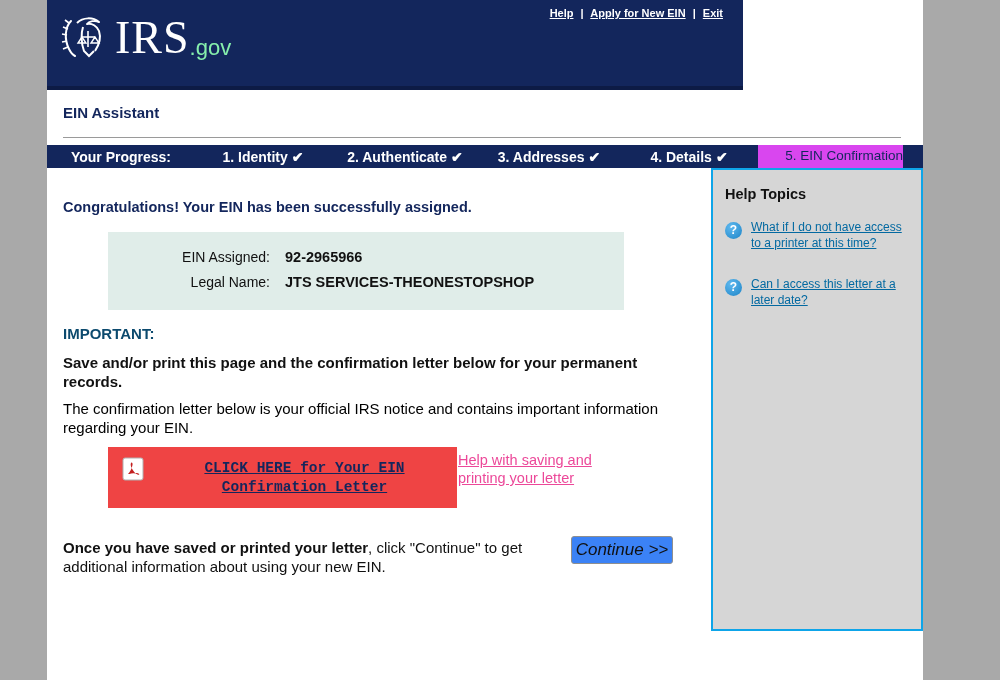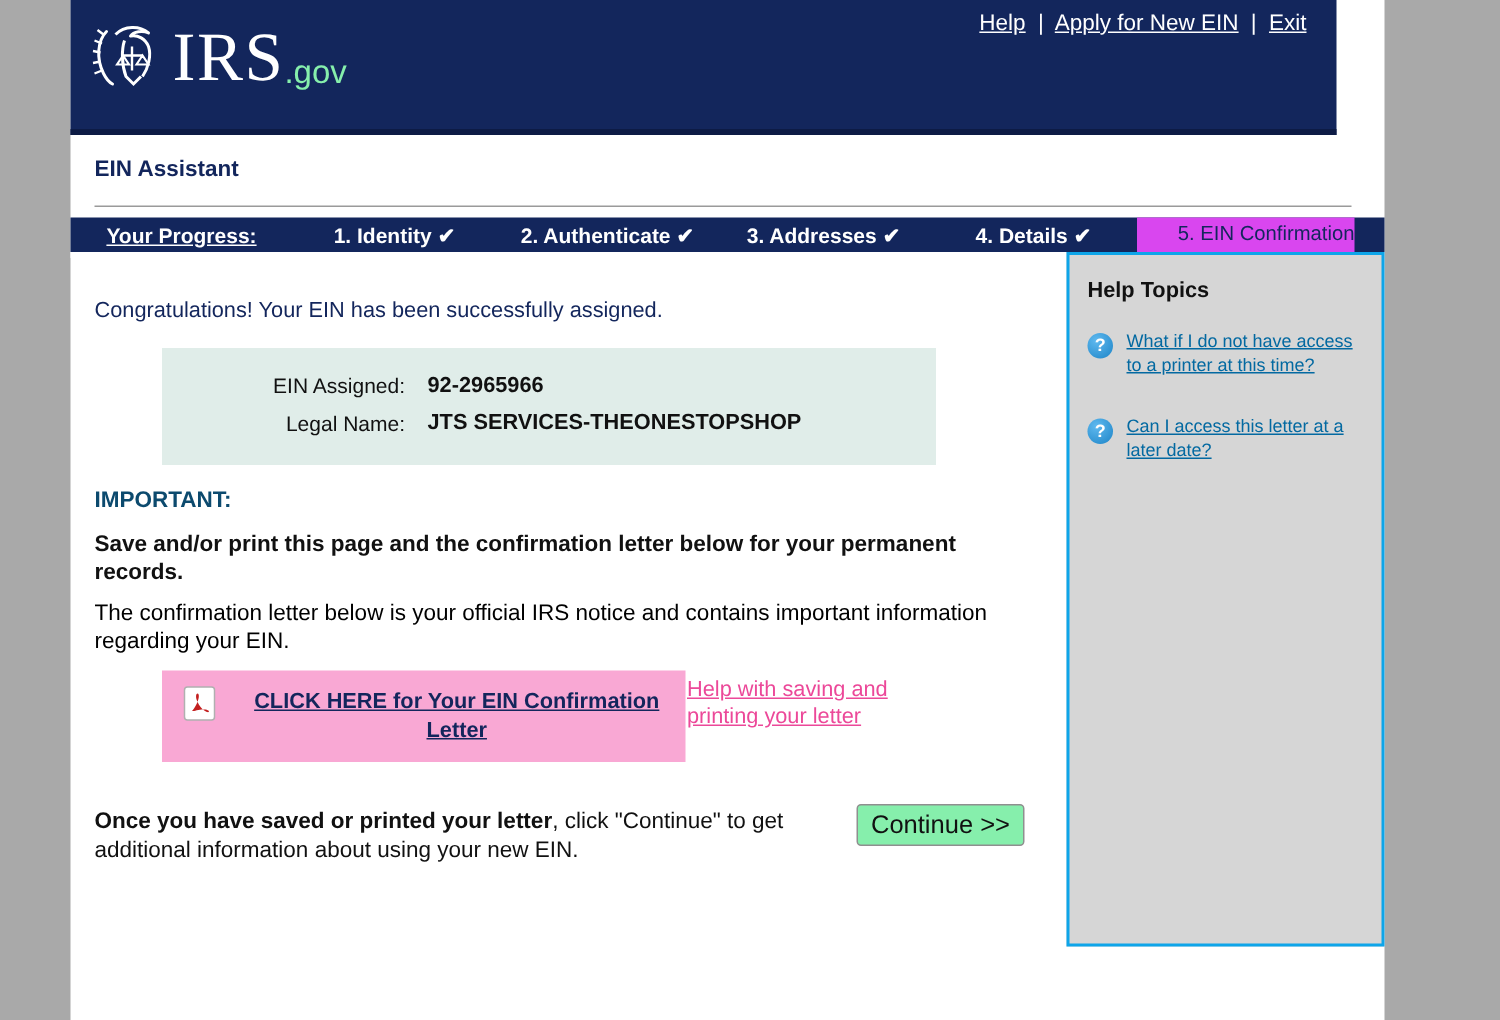--- a/index.html
+++ b/index.html
@@ -13,21 +13,21 @@
   .page {
     position: absolute;
     left: 47px; top: 0;
     width: 876px; height: 680px;
     background: #ffffff;
   }
   
   .header {
     position: absolute;
     left: 0; top: 0;
-    width: 844px; height: 90px;
+    width: 696px; height: 90px;
     background: #13265c;
     border-bottom: 4px solid #0d1b45;
   }
   .logo {
     position: absolute;
     left: 14px; top: 13px;
     display: flex; align-items: flex-end;
     color: #ffffff;
   }
   .logo svg { display: block; margin-right: 6px; }
@@ -37,21 +37,21 @@
     letter-spacing: 1px;
   }
   .logo .gov {
     font-size: 22px; line-height: 1.25;
     color: #86efac;
   }
   .top-nav {
     position: absolute;
     top: 7px; right: 20px;
     color: #ffffff;
-    font-size: 15px; font-weight: normal;
+    font-size: 11px; font-weight: bold;
     white-space: nowrap;
   }
   .top-nav a { color: #ffffff; text-decoration: underline; cursor: pointer; }
   .top-nav .sep { text-decoration: none; padding: 0 4px; }
   
   .app-title {
     position: absolute;
     left: 16px; top: 104px;
     color: #13265c;
     font-size: 15px; font-weight: bold;
@@ -66,21 +66,21 @@
   .progress-bar {
     position: absolute;
     left: 0; top: 145px;
     width: 876px; height: 23px;
     background: #13265c;
     display: flex;
     color: #ffffff;
     font-size: 14px; font-weight: bold;
     align-items: center;
   }
-  .progress-label { width: 148px; text-align: center; text-decoration: underline; }
+  .progress-label { width: 148px; text-align: center; }
   .progress-underline {
     position: absolute;
     left: 0; top: 23px;
     width: 148px; height: 4px;
     background: #ffffff;
   }
   .step { text-align: center; white-space: nowrap; }
   .step-1 { width: 136px; }
   .step-2 { width: 148px; }
   .step-3 { width: 140px; }
@@ -131,21 +131,21 @@
     font-size: 12px;
     line-height: 1.3;
     text-decoration: underline;
     cursor: pointer;
   }
   
   .congrats {
     position: absolute;
     left: 16px; top: 199px;
     color: #13265c;
-    font-size: 14.5px; font-weight: normal;
+    font-size: 14.5px; font-weight: bold;
   }
   .ein-box {
     position: absolute;
     left: 61px; top: 232px;
     width: 516px; height: 78px;
     background: #e0ede9;
     padding-top: 17px;
   }
   .ein-row {
     display: flex;
@@ -171,23 +171,24 @@
     position: absolute;
     left: 16px; top: 400px;
     width: 640px;
     font-size: 15px; color: #000000;
     line-height: 1.24;
   }
   .letter-box {
     position: absolute;
     left: 61px; top: 447px;
     width: 349px; height: 61px;
-    background: #f9a8d4;
+    background: #ef4444;
     display: flex;
     align-items: center;
+    font-family: Liberation Mono, monospace;
   }
   .pdf-icon {
     flex: 0 0 22px;
     margin: 0 8px 12px 14px;
     cursor: pointer;
   }
   .letter-link {
     flex: 1;
     text-align: center;
     color: #13265c;
@@ -211,27 +212,28 @@
     position: absolute;
     left: 16px; top: 539px;
     width: 505px;
     font-size: 15px; color: #111111;
     line-height: 1.25;
   }
   .continue-para .lead { font-weight: bold; }
   .continue-btn {
     position: absolute;
     left: 524px; top: 536px;
-    width: 112px; height: 28px;
-    background: #86efac;
+    width: 102px; height: 28px;
+    background: #3b82f6;
     border: 1px solid #8f8f8f;
     border-radius: 3px;
     font-family: "Liberation Sans", sans-serif;
     font-size: 17px; color: #111111;
     cursor: pointer;
+    font-style: italic;
   }
 </style>
 </head>
 <body>
 
 <div class="page">
 
   <div class="header">
     <div class="logo">
       <span>

